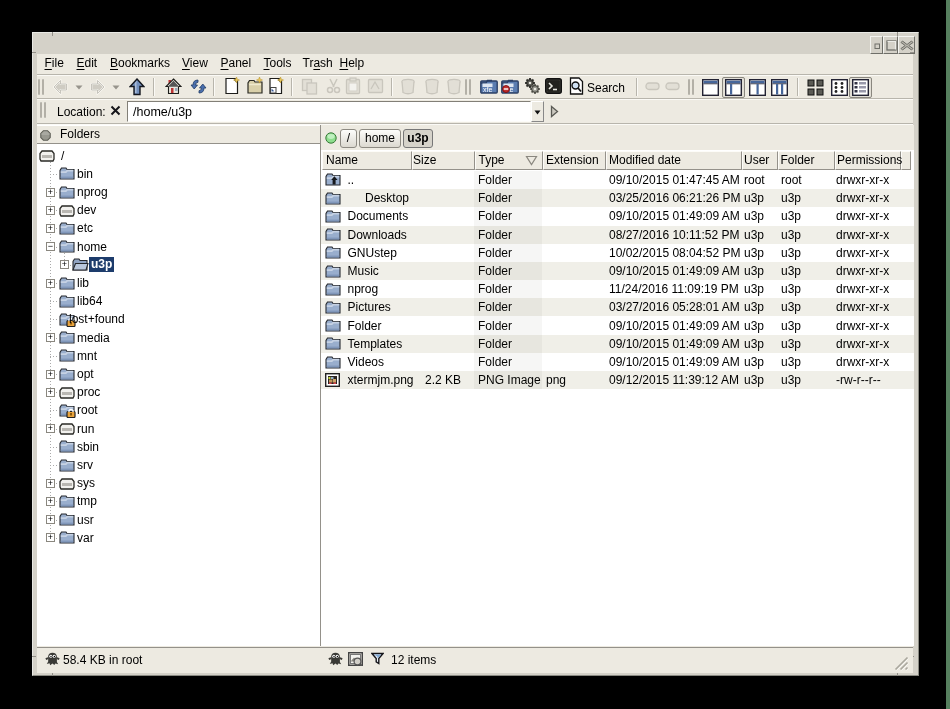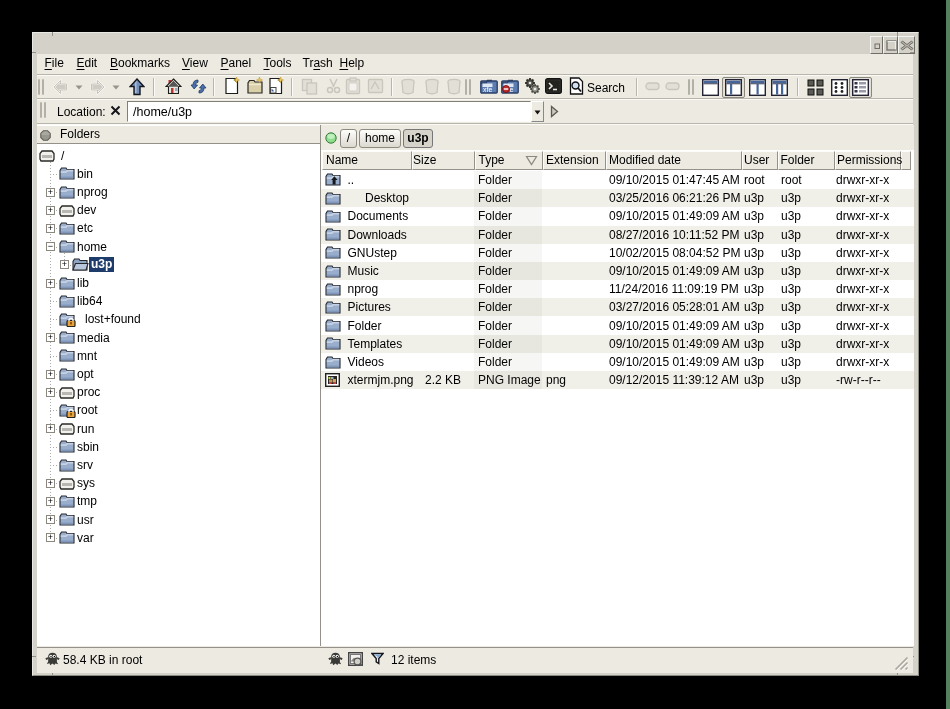--- a/index.html
+++ b/index.html
@@ -357,21 +357,21 @@
 <svg style="position:absolute;left:22px;top:258.9px" width="16" height="13" viewBox="0 0 16 13">
 <path d="M1 3.5 L1 12 L15 12 L15 2.5 L8 2.5 L7 1 L2.5 1 Z" fill="#99aecd" stroke="#26292e" stroke-width="1.1"></path>
 <path d="M1.8 5.2 L6.8 5.2 L8.3 3.6 L14.2 3.6" fill="none" stroke="#c6d2e4" stroke-width="1.8"></path>
 <rect x="1.8" y="9.6" width="12.4" height="1.8" fill="#8097ba"></rect>
 </svg>
         <svg style="position:absolute;left:29px;top:262.9px" width="10" height="10" viewBox="0 0 10 10">
 <rect x="1" y="3.5" width="8" height="6" rx="1" fill="#e8a33d" stroke="#222" stroke-width="1.2"></rect>
 <path d="M3 4 L3 2.5 Q5 0.5 7 2.5 L7 4" fill="none" stroke="#fff" stroke-width="1.3"></path>
 <rect x="4.2" y="5" width="1.6" height="2.5" fill="#7a4a00"></rect>
 </svg>
-<div class="treelabel" style="left:48px;top:258.4px">lost+found</div>
+<div class="treelabel" style="left:32px;top:258.4px">lost+found</div>
 <div class="abs" style="left:13px;top:283.6px;width:8px;height:1px;background-image:repeating-linear-gradient(90deg,#aaa 0 1px,transparent 1px 3px)"></div>
 <div class="pm" style="left:9px;top:279.1px"></div>
 <div class="txt" style="left:9px;top:279.1px;width:9px;height:9px;font-size:9px;line-height:8px;text-align:center">+</div>
 <svg style="position:absolute;left:22px;top:277.1px" width="16" height="13" viewBox="0 0 16 13">
 <path d="M1 3.5 L1 12 L15 12 L15 2.5 L8 2.5 L7 1 L2.5 1 Z" fill="#99aecd" stroke="#26292e" stroke-width="1.1"></path>
 <path d="M1.8 5.2 L6.8 5.2 L8.3 3.6 L14.2 3.6" fill="none" stroke="#c6d2e4" stroke-width="1.8"></path>
 <rect x="1.8" y="9.6" width="12.4" height="1.8" fill="#8097ba"></rect>
 </svg>
 <div class="treelabel" style="left:40px;top:276.6px">media</div>
 <div class="abs" style="left:13px;top:301.8px;width:8px;height:1px;background-image:repeating-linear-gradient(90deg,#aaa 0 1px,transparent 1px 3px)"></div>

